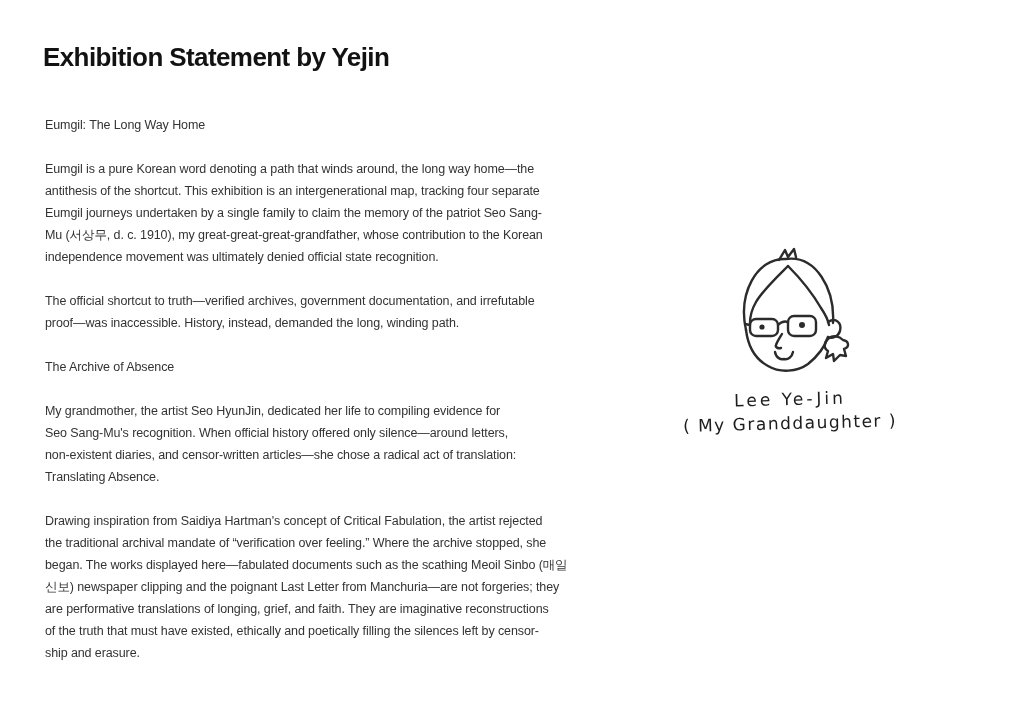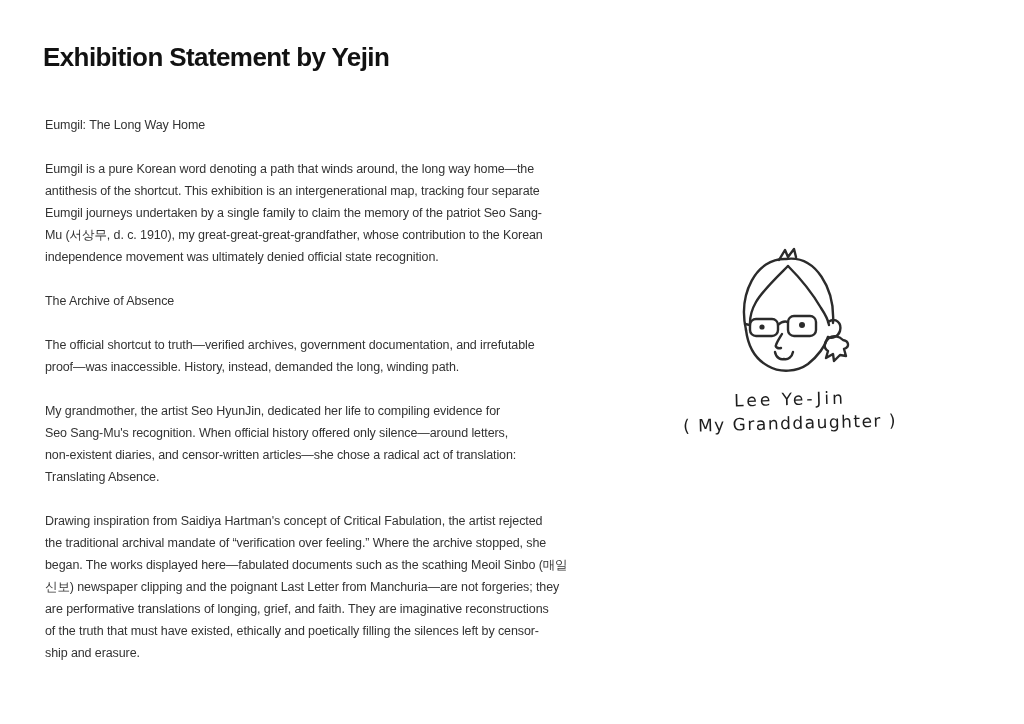--- a/index.html
+++ b/index.html
@@ -72,23 +72,23 @@
 
   <h1 class="page-title">Exhibition Statement by Yejin</h1>
 
   <div class="text-column">
     <p>Eumgil: The Long Way Home</p>
     <p>Eumgil is a pure Korean word denoting a path that winds around, the long way home—the
 antithesis of the shortcut. This exhibition is an intergenerational map, tracking four separate
 Eumgil journeys undertaken by a single family to claim the memory of the patriot Seo Sang-
 Mu (서상무, d. c. 1910), my great-great-great-grandfather, whose contribution to the Korean
 independence movement was ultimately denied official state recognition.</p>
-    <p>The Archive of Absence</p>
     <p>The official shortcut to truth—verified archives, government documentation, and irrefutable
 proof—was inaccessible. History, instead, demanded the long, winding path.</p>
+    <p>The Archive of Absence</p>
     <p>My grandmother, the artist Seo HyunJin, dedicated her life to compiling evidence for
 Seo Sang-Mu's recognition. When official history offered only silence—around letters,
 non-existent diaries, and censor-written articles—she chose a radical act of translation:
 Translating Absence.</p>
     <p>Drawing inspiration from Saidiya Hartman's concept of Critical Fabulation, the artist rejected
 the traditional archival mandate of “verification over feeling.” Where the archive stopped, she
 began. The works displayed here—fabulated documents such as the scathing Meoil Sinbo (매일
 신보) newspaper clipping and the poignant Last Letter from Manchuria—are not forgeries; they
 are performative translations of longing, grief, and faith. They are imaginative reconstructions
 of the truth that must have existed, ethically and poetically filling the silences left by censor-

